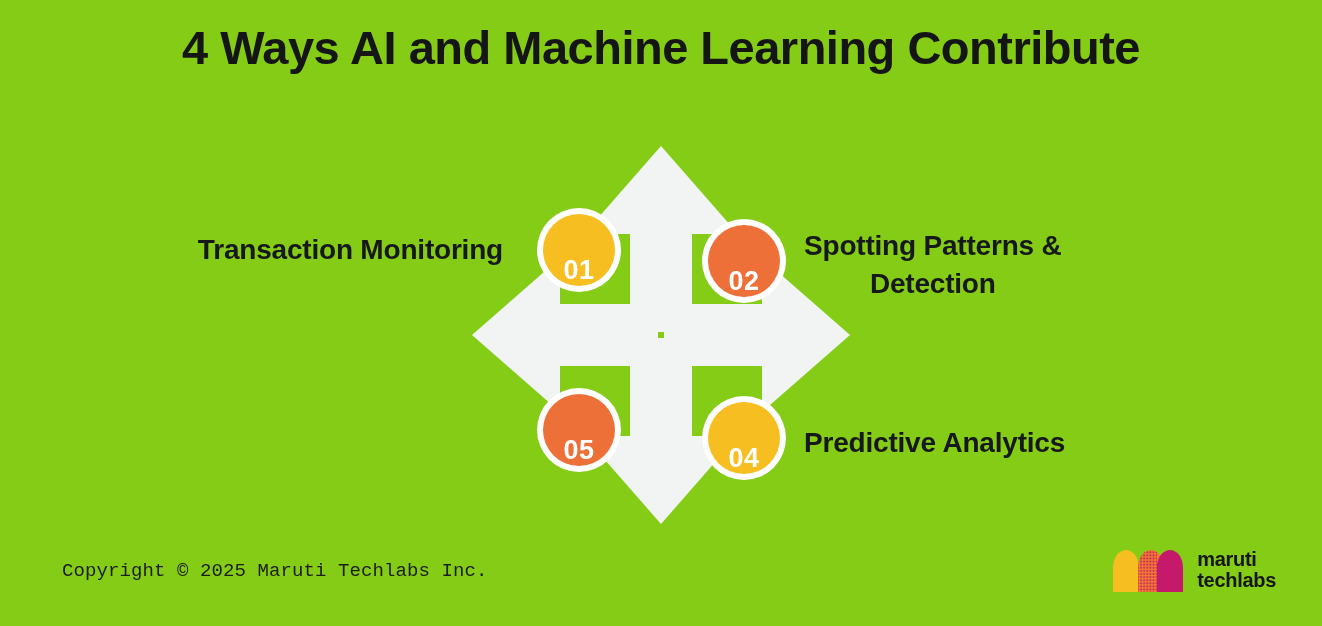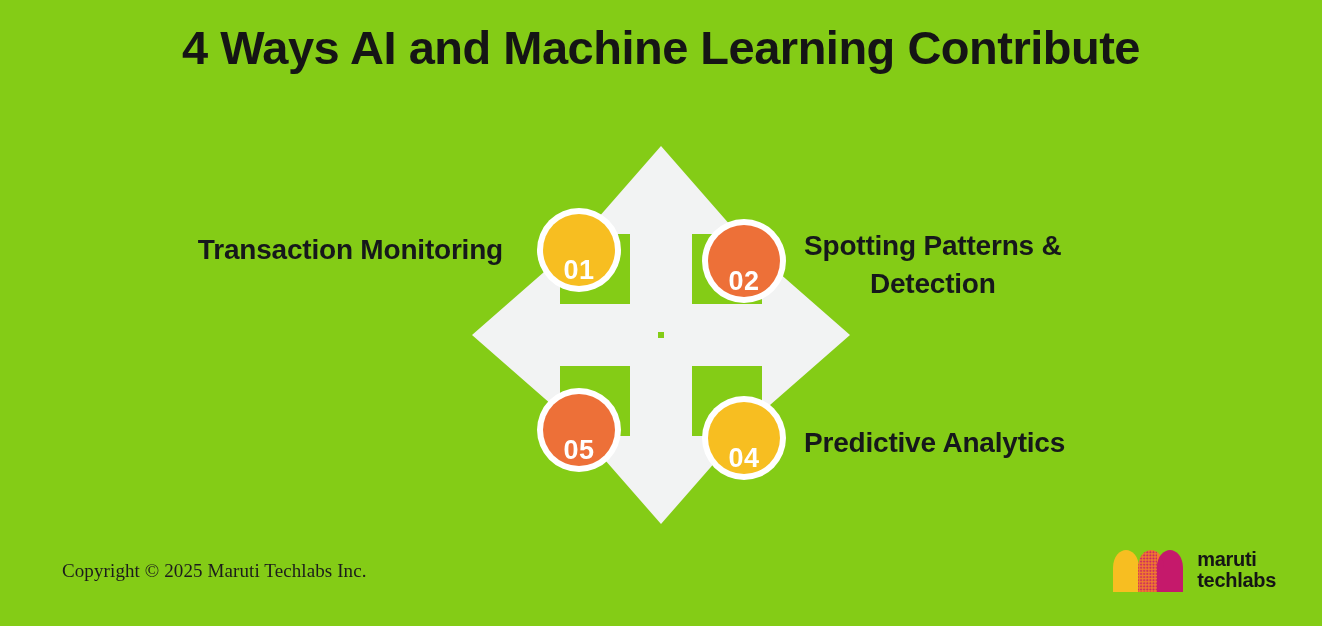--- a/index.html
+++ b/index.html
@@ -110,21 +110,21 @@
     left: 0;
     bottom: 0;
     width: 1322px;
     height: 92px;
     z-index: 3;
   }
   .copyright {
     position: absolute;
     left: 62px;
     top: 26px;
-    font-family: Liberation Serif, serif;
+    font-family: Liberation Mono, monospace;
     font-size: 19px;
     color: #1c1c1c;
     letter-spacing: 0.1px;
     text-align: center;
   }
 
   .logo {
     position: absolute;
     right: 46px;
     top: 14px;

